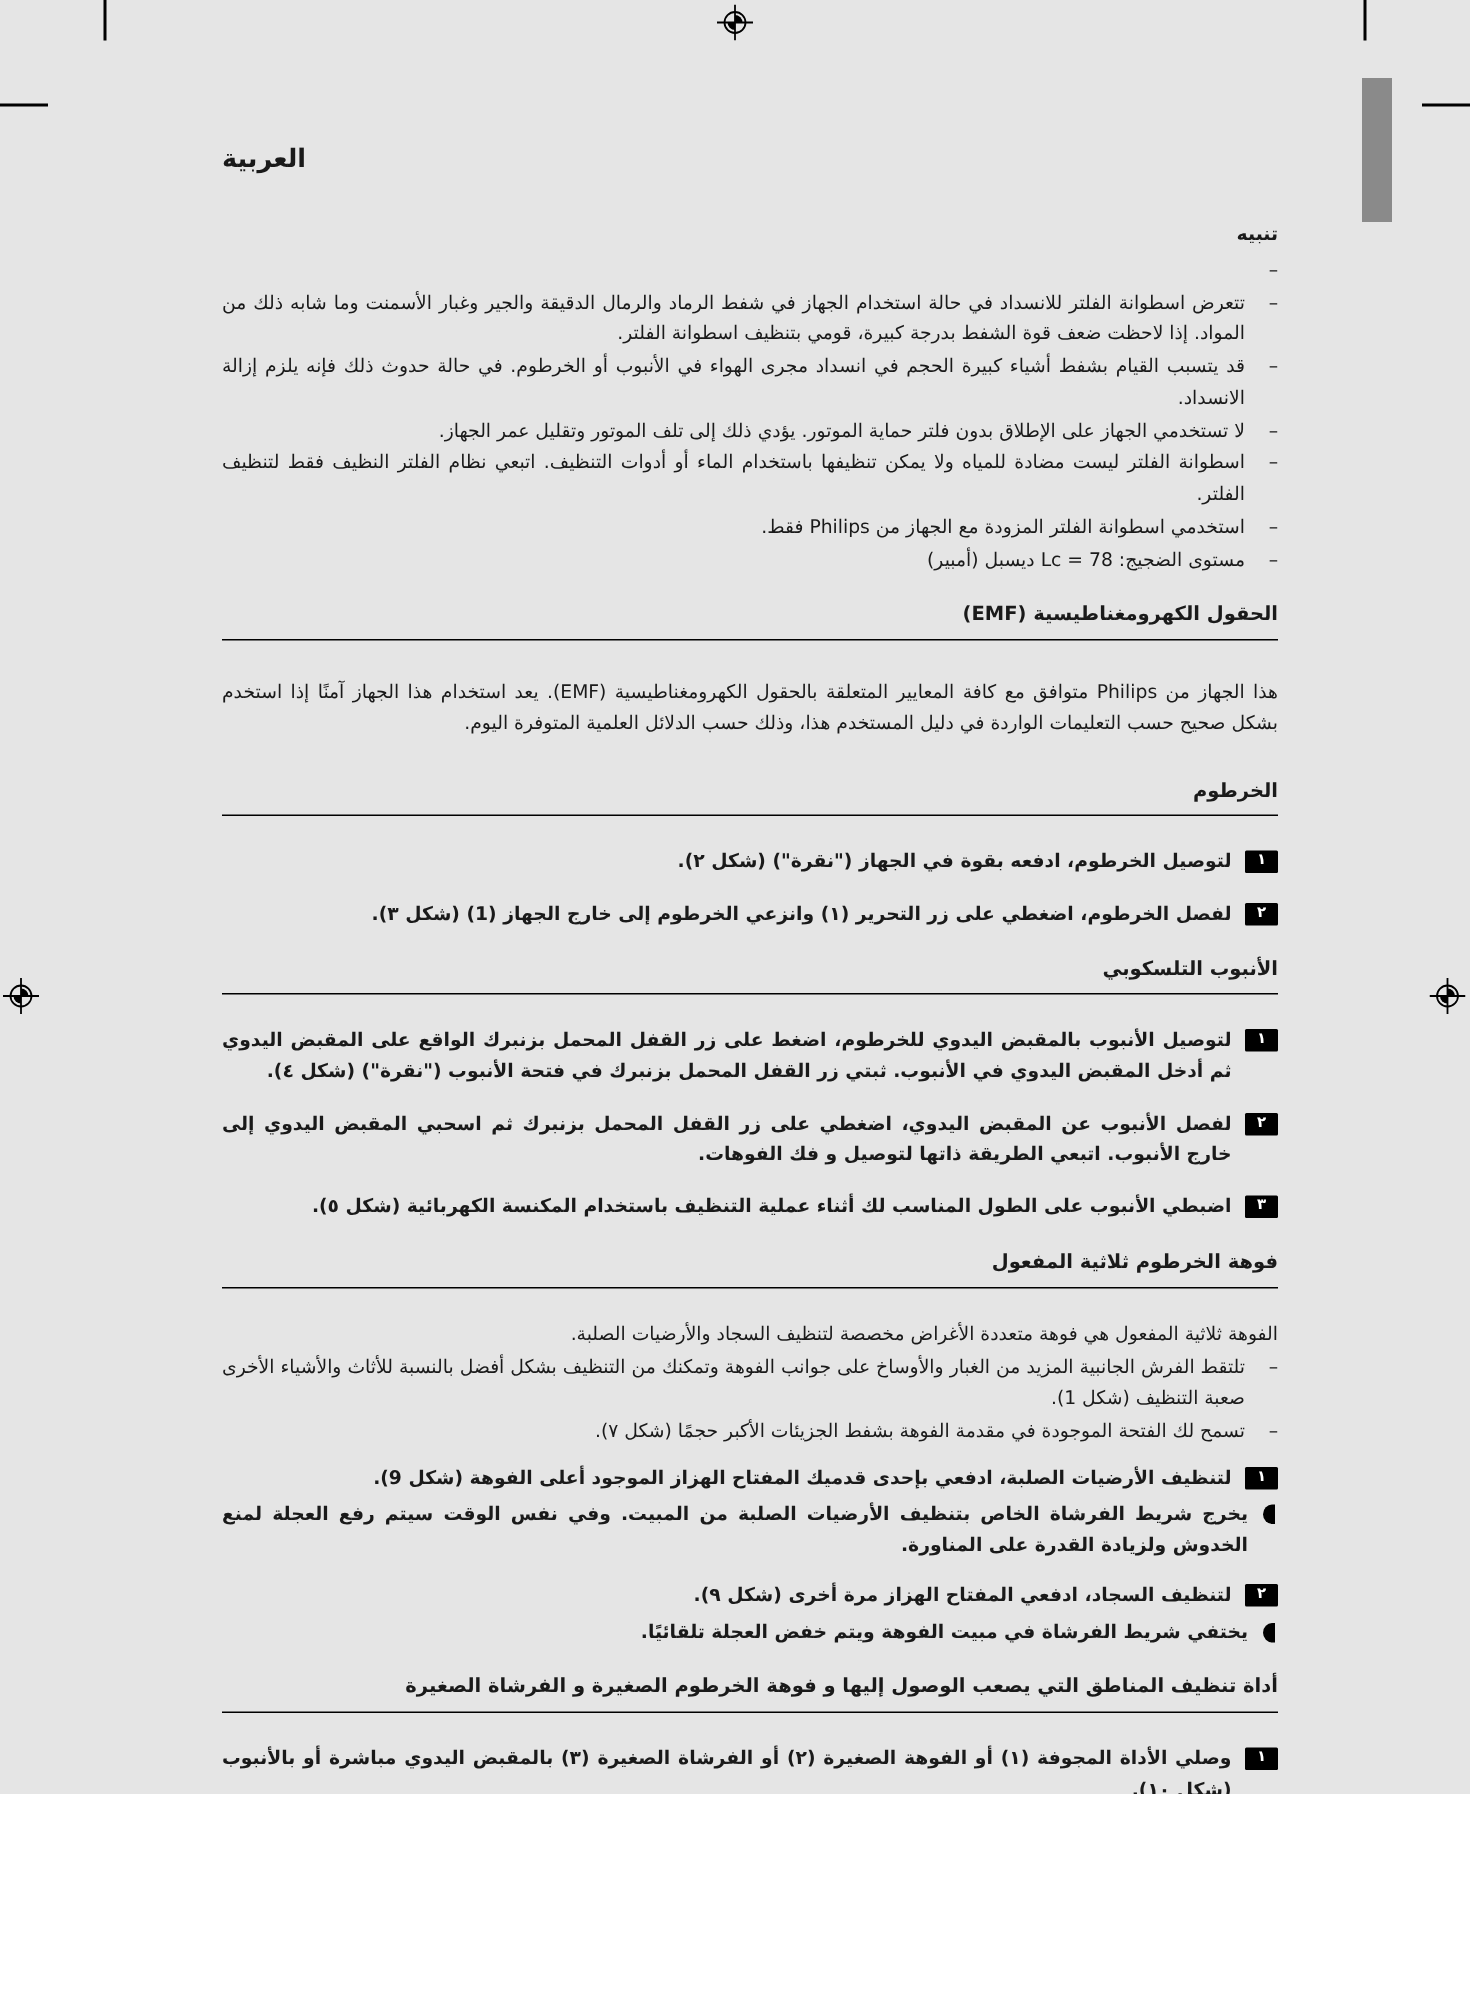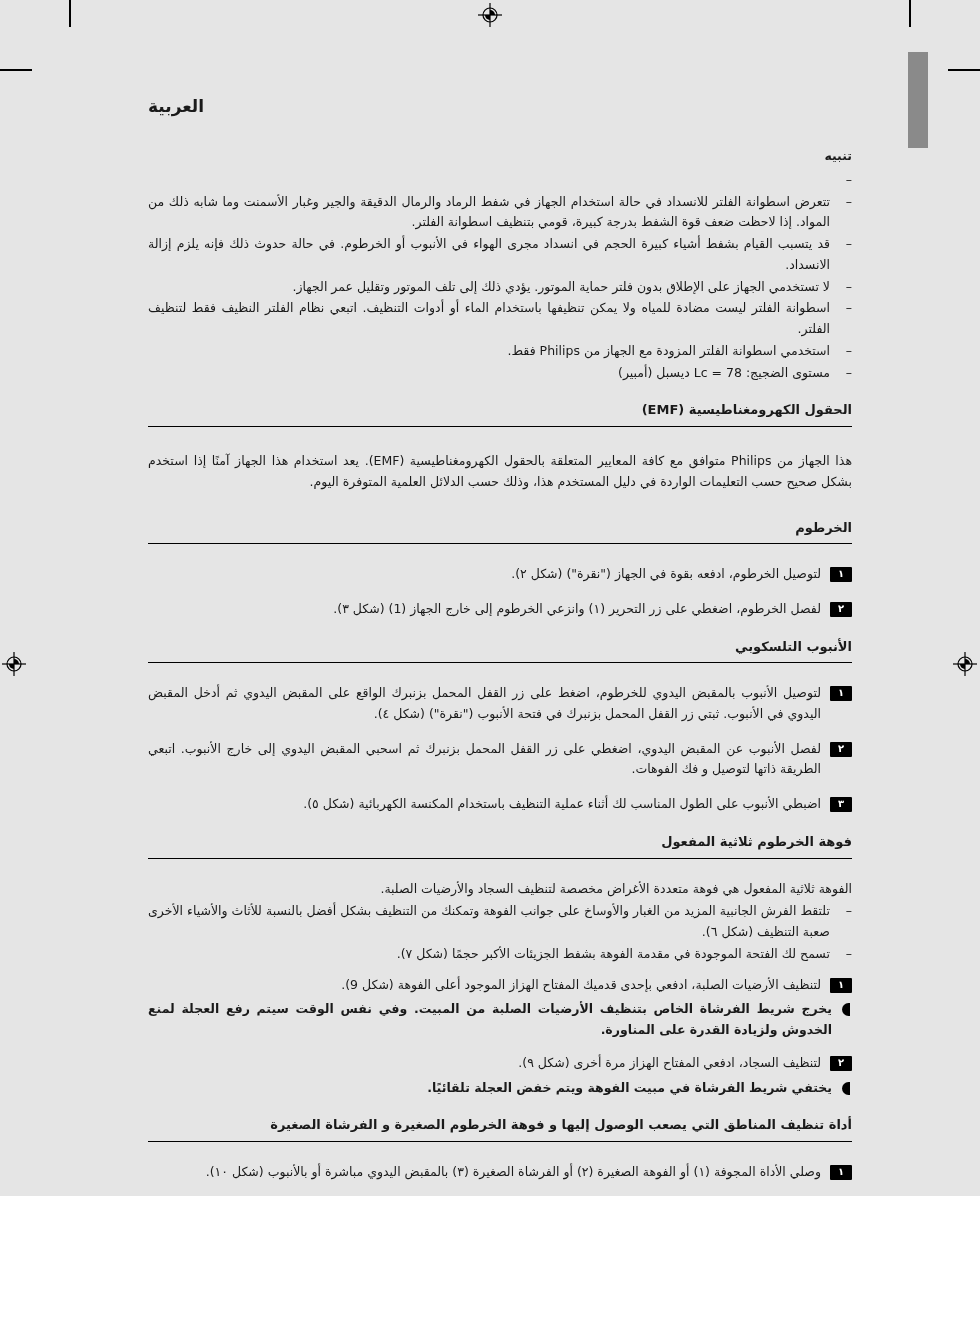--- a/index.html
+++ b/index.html
@@ -24,21 +24,21 @@
                padding-bottom:5px;margin:16px 0 20px 0;text-align:right;}
   .emf-para{text-align:justify;margin-bottom:24px;margin-top:24px;}
 
   .section-bar{background:#000;color:#fff;font-weight:bold;font-size:13px;
                padding:3px 10px 5px 10px;margin:4px 0 10px 0;}
 
   .step{display:flex;gap:9px;margin-bottom:14px;text-align:justify;}
   .step-num{flex:0 0 22px;height:15px;background:#000;color:#fff;font-size:10px;
             font-weight:bold;display:flex;align-items:center;justify-content:center;
             margin-top:3px;border-radius:1px;}
-  .step-text{font-weight:normal;}
+  .step-text{font-weight:bold;}
 
   .intro-para{text-align:justify;margin-bottom:2px;}
   .result-item{display:flex;gap:10px;margin:0 2px 12px 0;text-align:justify;font-weight:bold;}
   .half-circle{flex:0 0 8px;width:8px;height:13px;background:#000;
                border-radius:8px 0 0 8px;margin-top:4px;}
   .mb-sm{margin-bottom:10px;}
 </style>
 </head>
 <body>
 
@@ -144,21 +144,21 @@
     </div>
     <div class="step">
       <span class="step-num">٣</span>
       <div class="step-text">اضبطي الأنبوب على الطول المناسب لك أثناء عملية التنظيف باستخدام المكنسة الكهربائية (شكل ٥).</div>
     </div>
 
     <div class="sec-heading">فوهة الخرطوم ثلاثية المفعول</div>
     <div class="intro-para">الفوهة ثلاثية المفعول هي فوهة متعددة الأغراض مخصصة لتنظيف السجاد والأرضيات الصلبة.</div>
     <div class="dash-item">
       <span class="dash">–</span>
-      <div>تلتقط الفرش الجانبية المزيد من الغبار والأوساخ على جوانب الفوهة وتمكنك من التنظيف بشكل أفضل بالنسبة للأثاث والأشياء الأخرى صعبة التنظيف (شكل ٦).</div>
+      <div>تلتقط الفرش الجانبية المزيد من الغبار والأوساخ على جوانب الفوهة وتمكنك من التنظيف بشكل أفضل بالنسبة للأثاث والأشياء الأخرى صعبة التنظيف (شكل 1).</div>
     </div>
     <div class="dash-item mb-sm">
       <span class="dash">–</span>
       <div>تسمح لك الفتحة الموجودة في مقدمة الفوهة بشفط الجزيئات الأكبر حجمًا (شكل ٧).</div>
     </div>
     <div class="step" style="margin-bottom:4px;">
       <span class="step-num">١</span>
       <div class="step-text">لتنظيف الأرضيات الصلبة، ادفعي بإحدى قدميك المفتاح الهزاز الموجود أعلى الفوهة (شكل 9).</div>
     </div>
     <div class="result-item">

